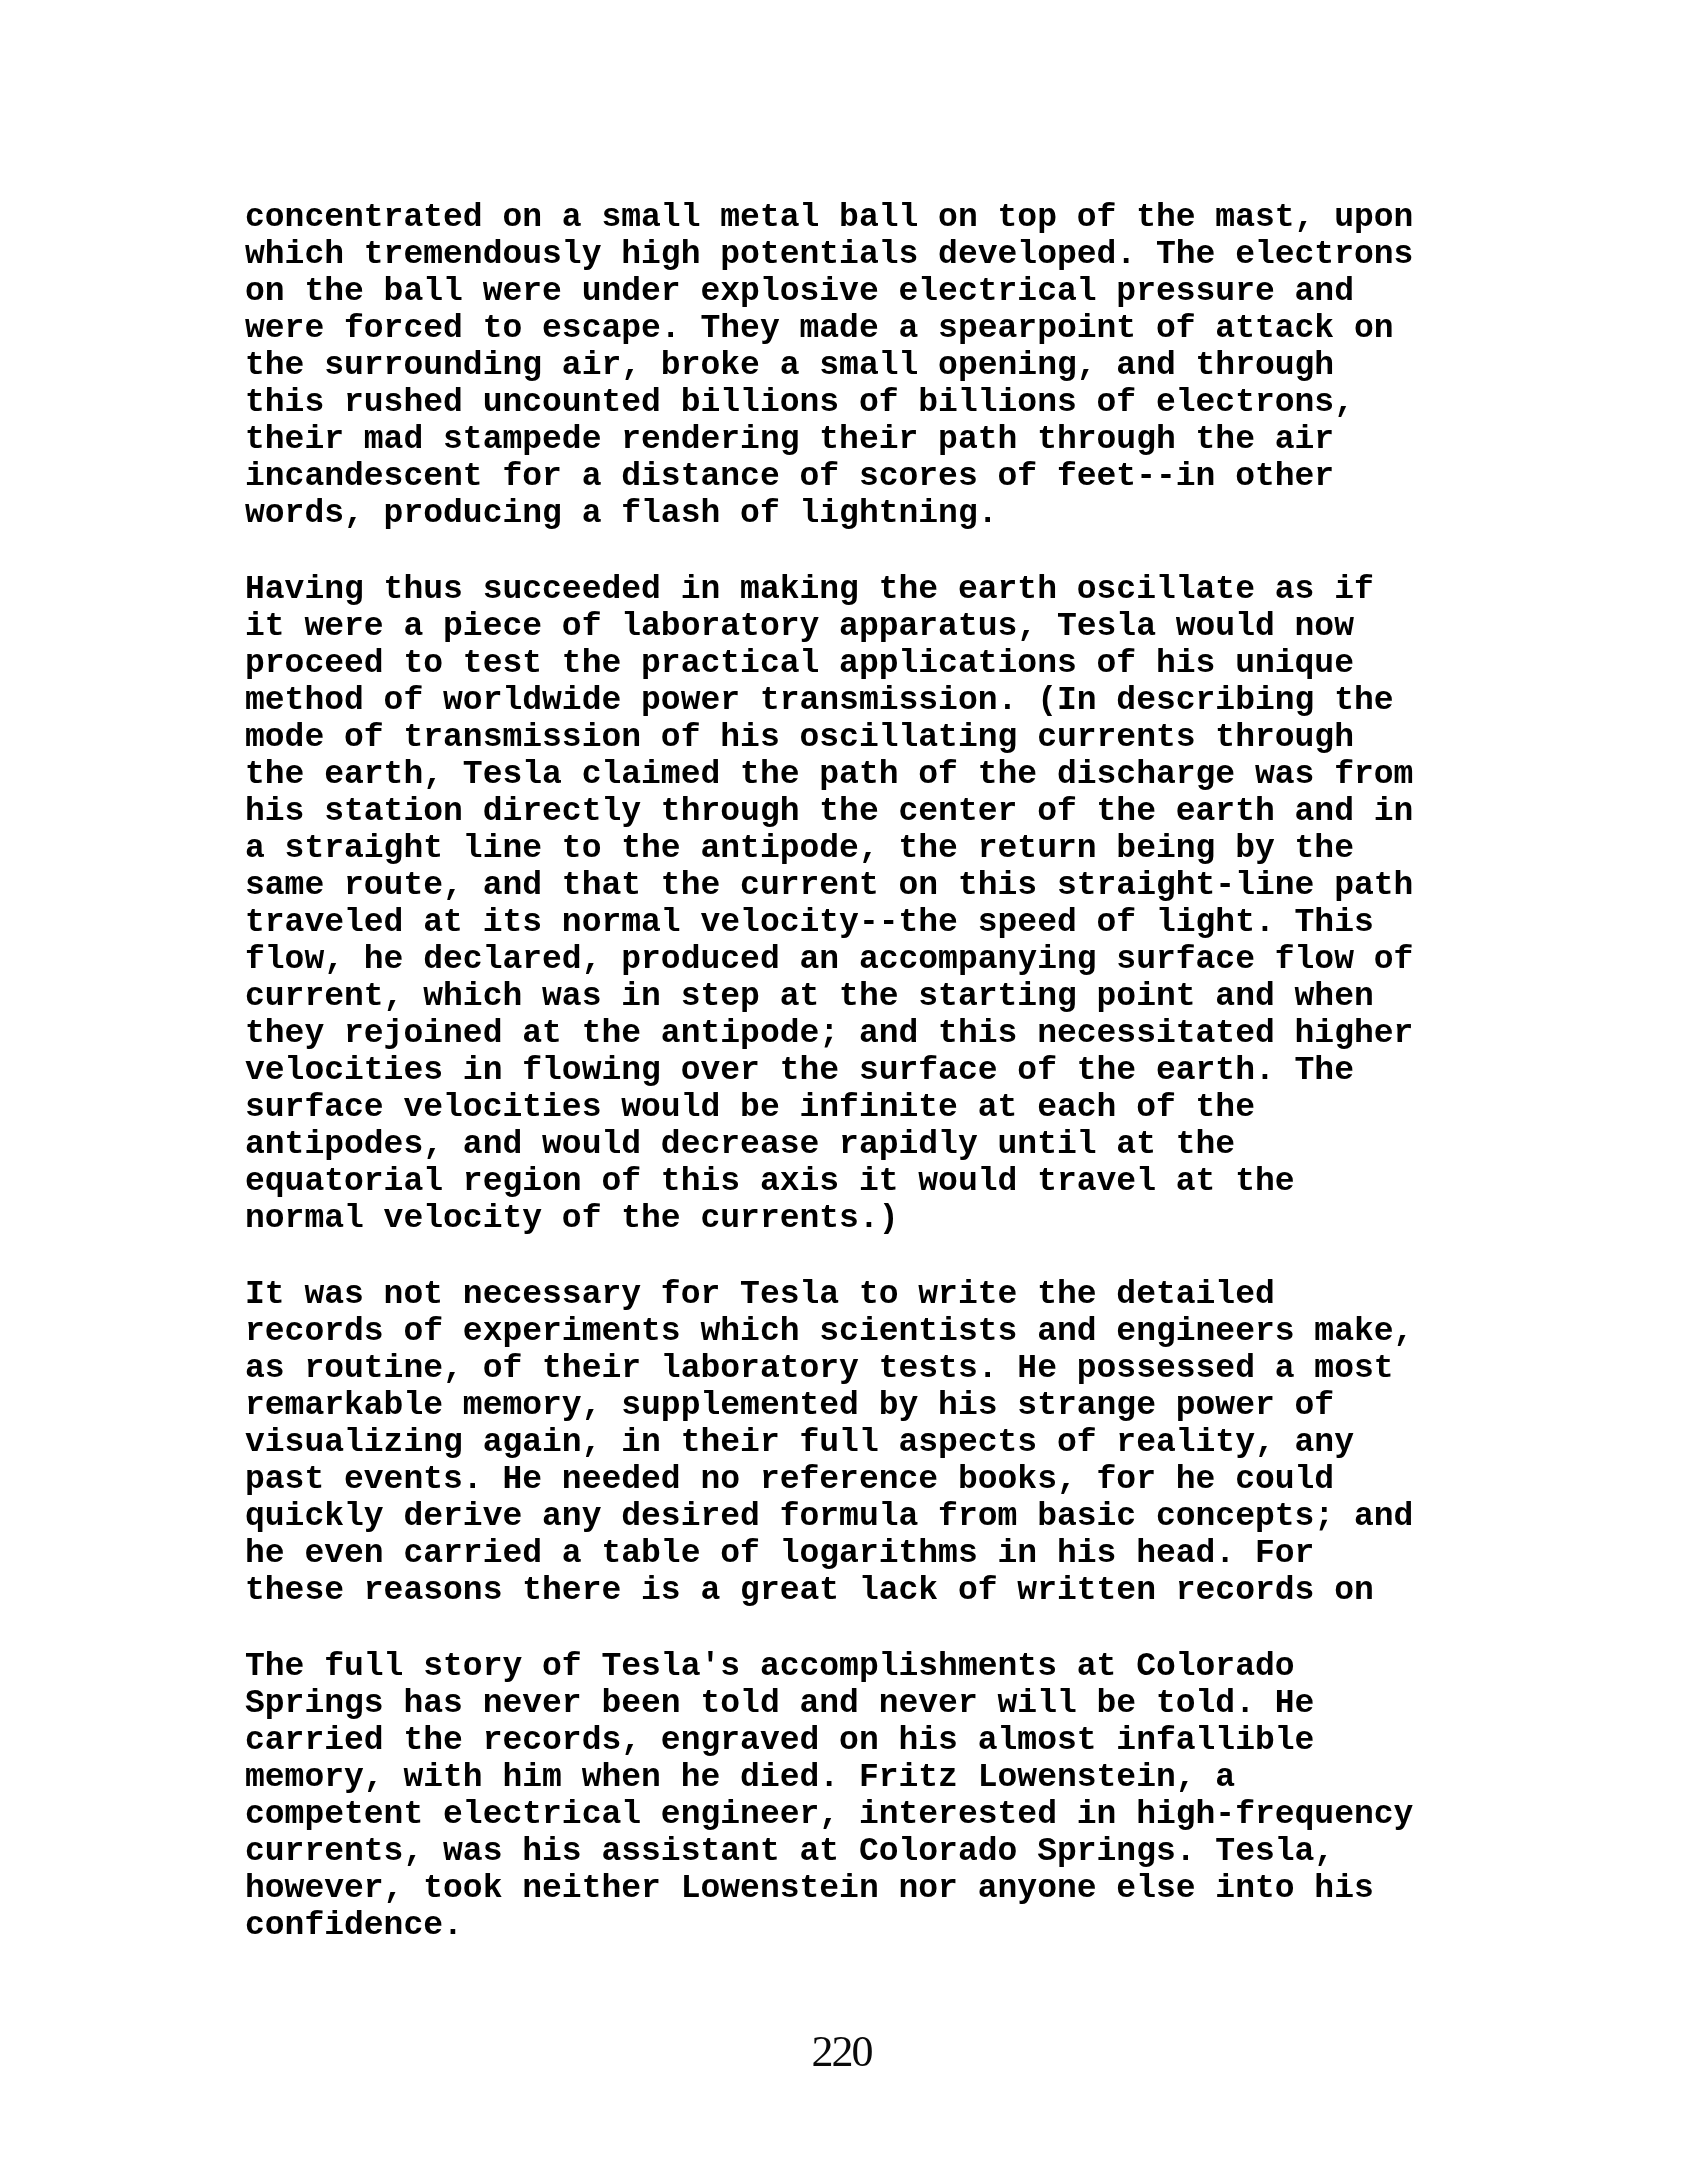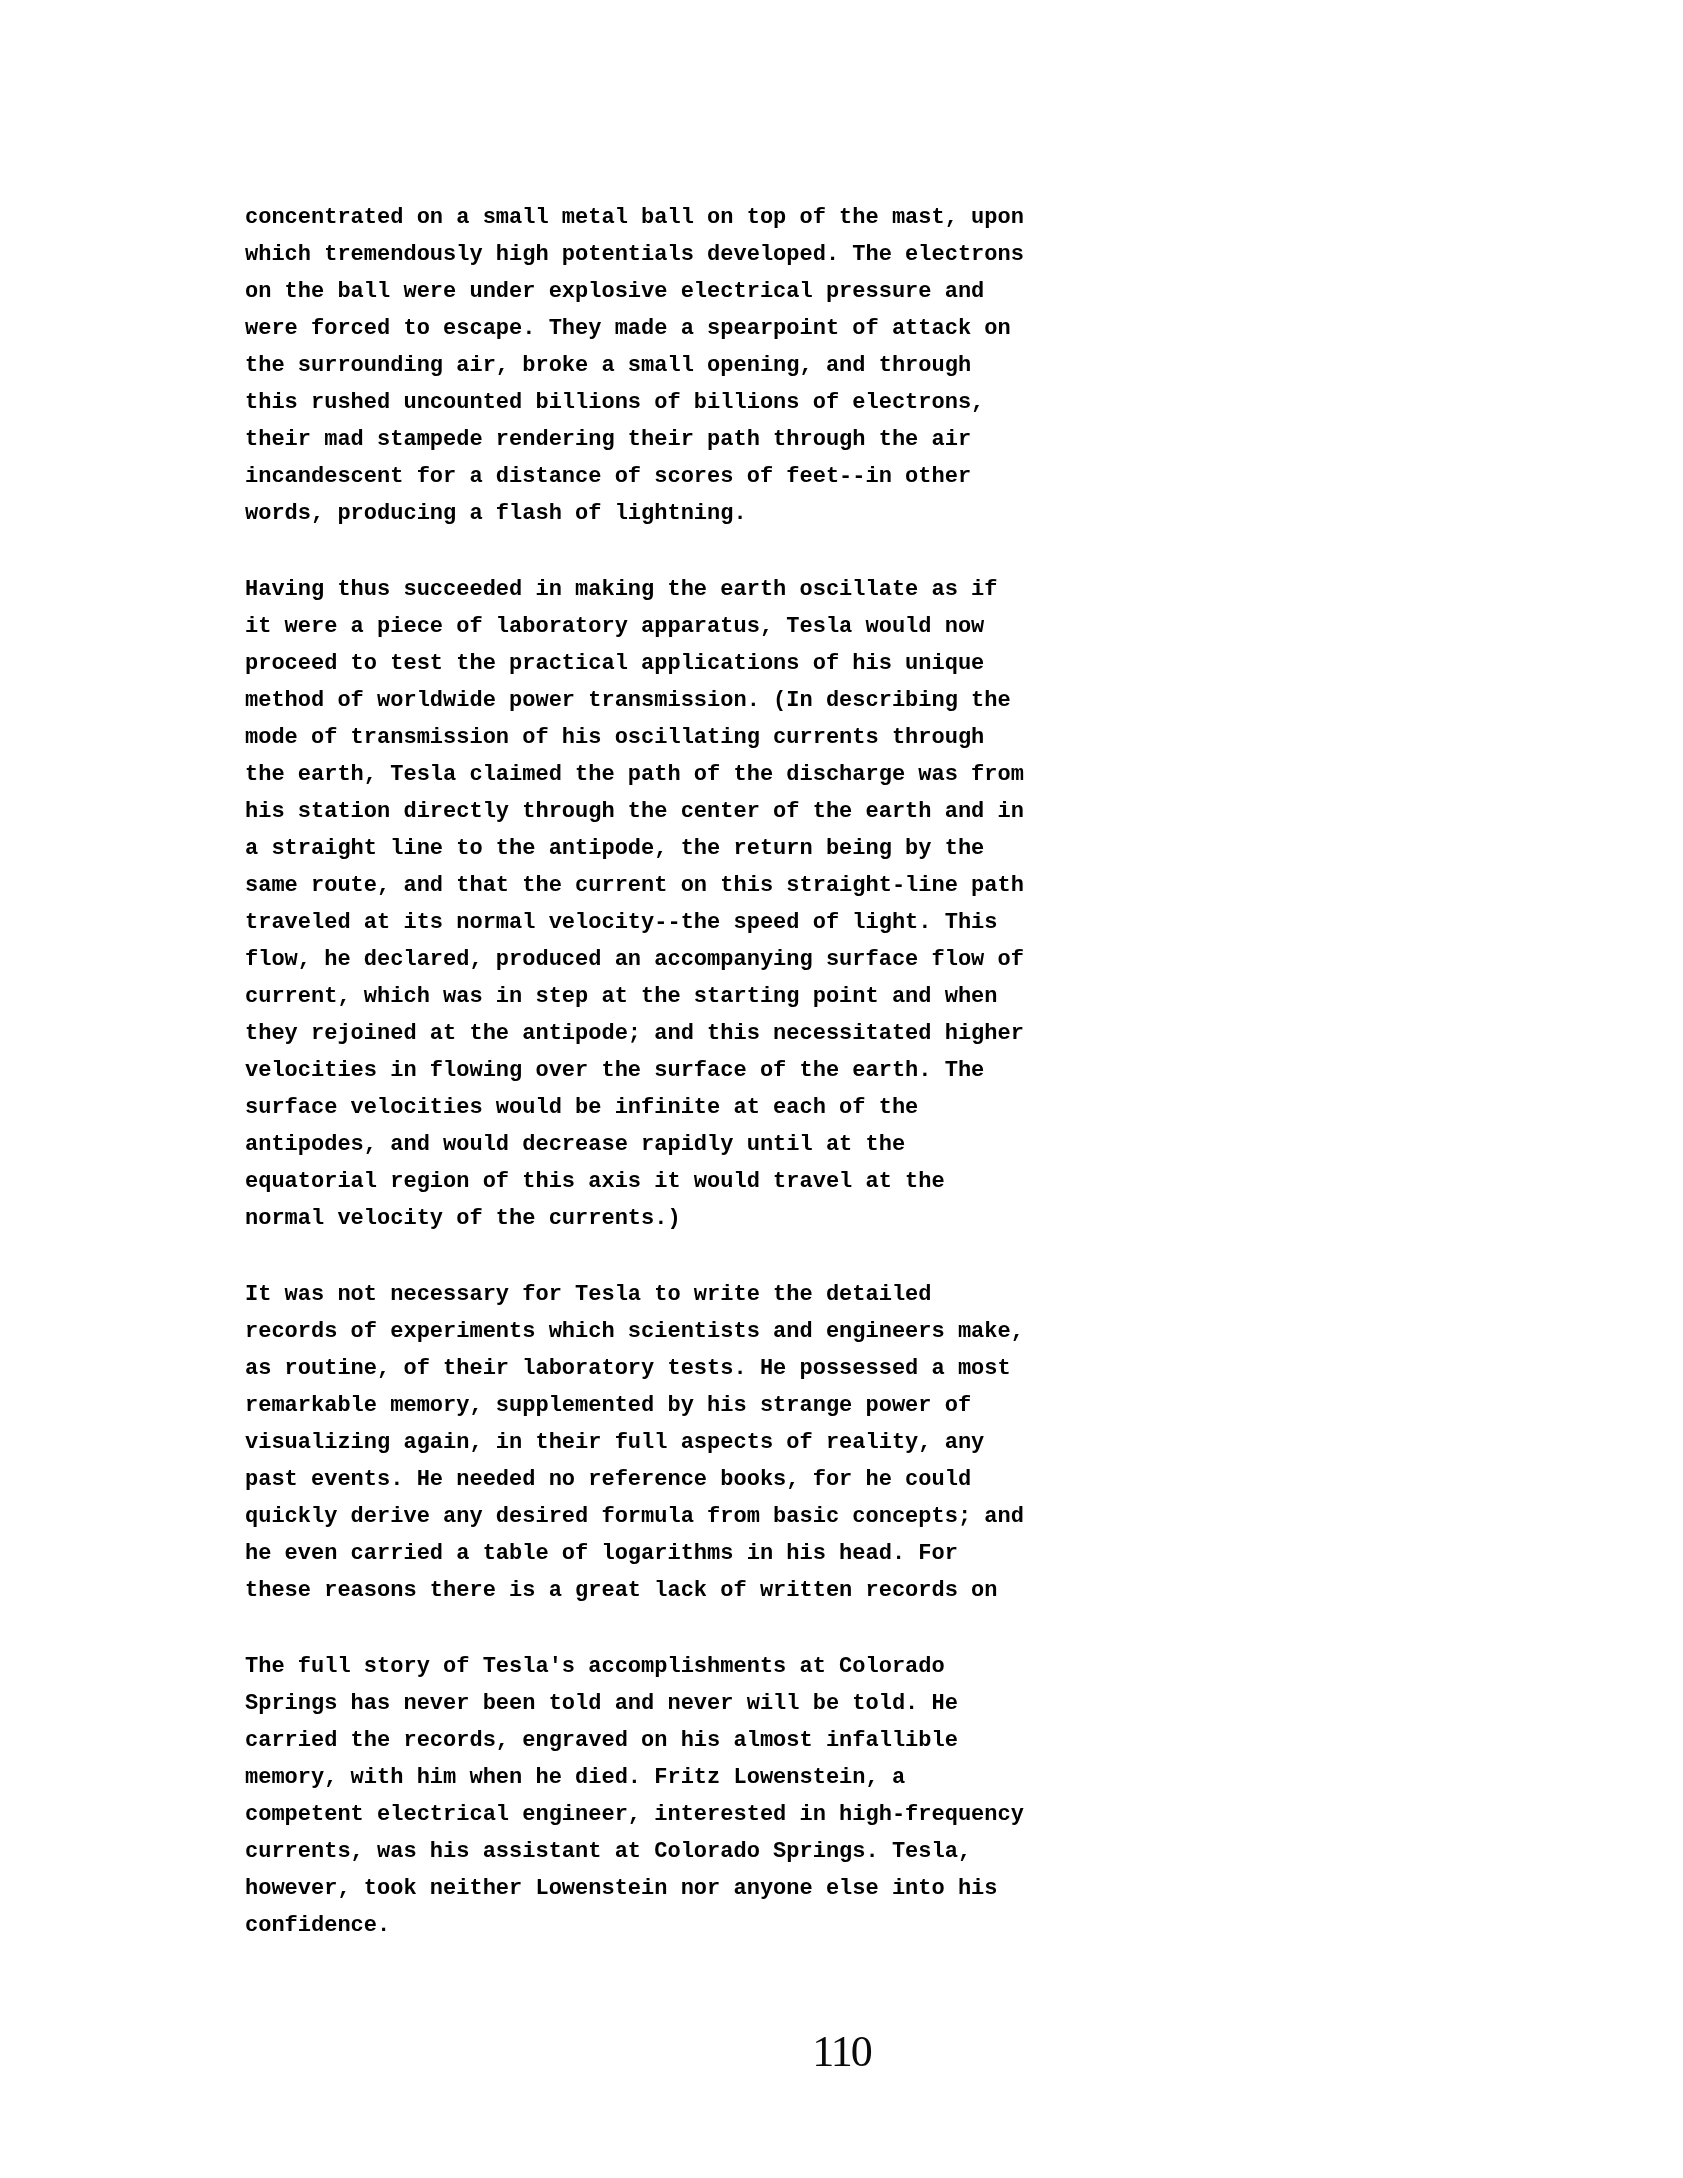--- a/index.html
+++ b/index.html
@@ -15,21 +15,21 @@
     overflow: hidden;
   }
   .text-block {
     position: absolute;
     left: 245px;
     top: 199px;
     width: 1203px;
     color: #000000;
     font-family: "Liberation Mono", "DejaVu Sans Mono", monospace;
     font-weight: 700;
-    font-size: 22px;
+    font-size: 33px;
     line-height: 37px;
   }
   .body-paragraph {
     margin: 0 0 39px 0;
     white-space: pre-line;
   }
   .page-footer {
     position: absolute;
     left: 0;
     top: 2030px;
@@ -90,16 +90,16 @@
     <p class="body-paragraph">The full story of Tesla's accomplishments at Colorado
 Springs has never been told and never will be told. He
 carried the records, engraved on his almost infallible
 memory, with him when he died. Fritz Lowenstein, a
 competent electrical engineer, interested in high-frequency
 currents, was his assistant at Colorado Springs. Tesla,
 however, took neither Lowenstein nor anyone else into his
 confidence.</p>
   </div>
   <div class="page-footer">
-    <span class="page-number">110</span>
+    <span class="page-number">220</span>
   </div>
 </div>
 
 
 </body></html>

